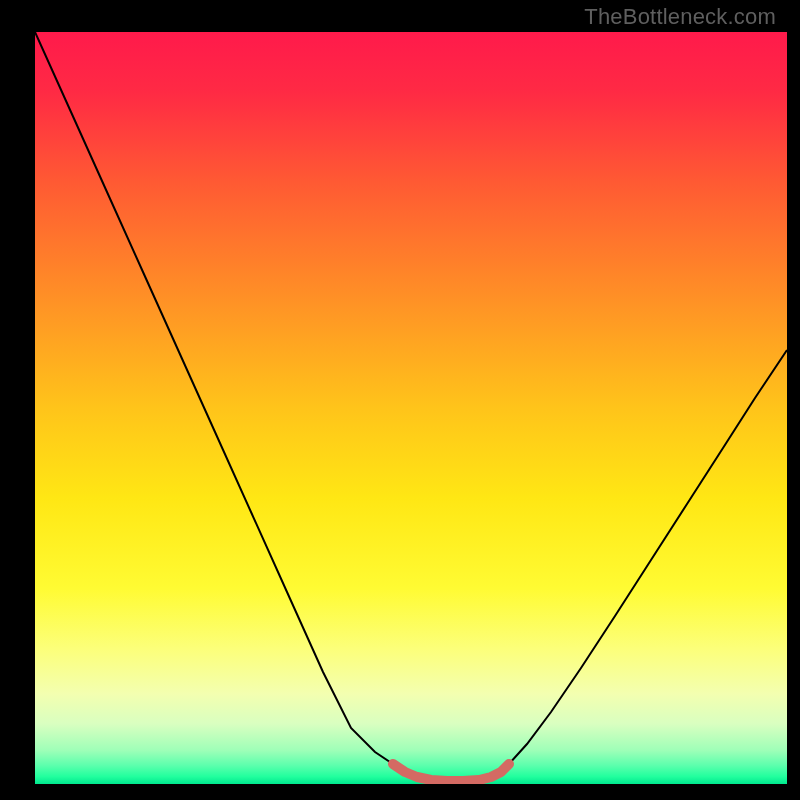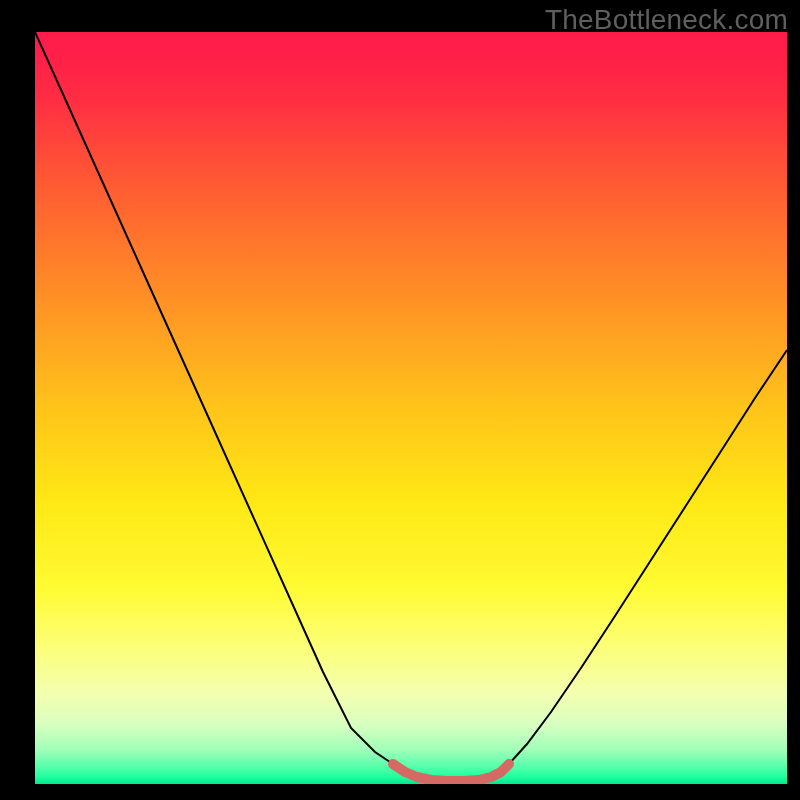--- a/index.html
+++ b/index.html
@@ -13,23 +13,23 @@
   }
   .frame {
     position: relative;
     width: 800px;
     height: 800px;
     background: #000;
   }
   .watermark {
     position: absolute;
     top: 4px;
-    right: 12px;
+    right: 24px;
     color: #5f5f5f;
-    font-size: 28px;
+    font-size: 22px;
     font-weight: 400;
     letter-spacing: 0.2px;
     z-index: 5;
     text-align: right;
   }
   .plot-area {
     position: absolute;
     left: 35px;
     top: 32px;
     width: 752px;

